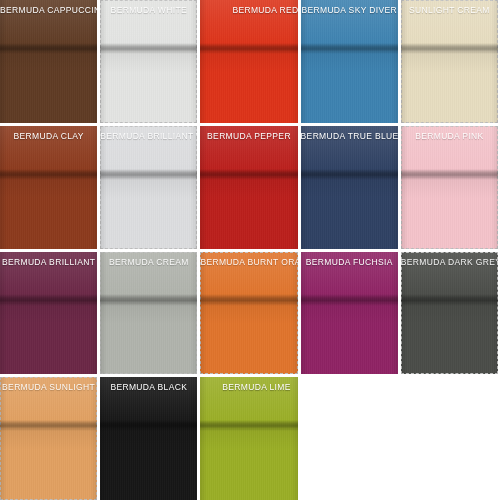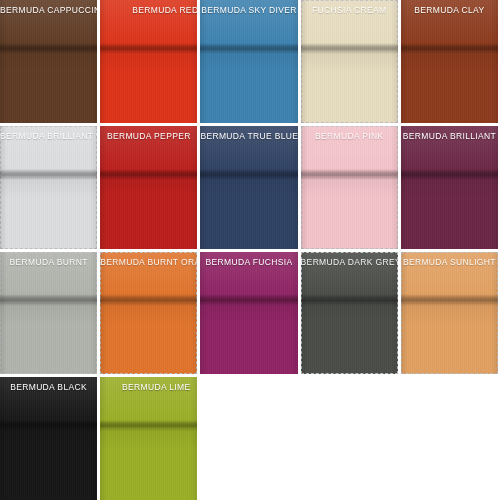--- a/index.html
+++ b/index.html
@@ -100,20 +100,29 @@
 <div id="grid">
     <div class="swatch lightlabel">
       <div class="fabric" style="background: rgb(95, 59, 36);"></div>
       <div class="weave"></div>
       <div class="topsheen"></div>
       <div class="fold"></div>
       <div class="bottomshade"></div>
       <div class="edgevig"></div>
       <div class="label" style="color: rgb(255, 255, 255);">BERMUDA CAPPUCCINO</div>
     </div>
+    <div class="swatch lightlabel dashed darklabel">
+      <div class="fabric" style="background: rgb(227, 228, 226);"></div>
+      <div class="weave"></div>
+      <div class="topsheen"></div>
+      <div class="fold"></div>
+      <div class="bottomshade"></div>
+      <div class="edgevig"></div>
+      <div class="label" style="color: rgb(255, 255, 255);">BERMUDA WHITE</div>
+    </div>
     <div class="swatch lightlabel">
       <div class="fabric" style="background: rgb(221, 51, 25);"></div>
       <div class="weave"></div>
       <div class="topsheen"></div>
       <div class="fold"></div>
       <div class="bottomshade"></div>
       <div class="edgevig"></div>
       <div class="label" style="color: rgb(255, 255, 255); margin-left: 32px;">BERMUDA RED</div>
     </div>
     <div class="swatch lightlabel">
@@ -125,21 +134,21 @@
       <div class="edgevig"></div>
       <div class="label" style="color: rgb(255, 255, 255);">BERMUDA SKY DIVER</div>
     </div>
     <div class="swatch lightlabel dashed darklabel">
       <div class="fabric" style="background: rgb(230, 220, 192);"></div>
       <div class="weave"></div>
       <div class="topsheen"></div>
       <div class="fold"></div>
       <div class="bottomshade"></div>
       <div class="edgevig"></div>
-      <div class="label" style="color: rgb(255, 255, 255);">FUCHSIA CREAM</div>
+      <div class="label" style="color: rgb(255, 255, 255);">SUNLIGHT CREAM</div>
     </div>
     <div class="swatch lightlabel">
       <div class="fabric" style="background: rgb(140, 58, 29);"></div>
       <div class="weave"></div>
       <div class="topsheen"></div>
       <div class="fold"></div>
       <div class="bottomshade"></div>
       <div class="edgevig"></div>
       <div class="label" style="color: rgb(255, 255, 255);">BERMUDA CLAY</div>
     </div>
@@ -188,21 +197,21 @@
       <div class="edgevig"></div>
       <div class="label" style="color: rgb(255, 255, 255);">BERMUDA BRILLIANT</div>
     </div>
     <div class="swatch lightlabel dashed darklabel">
       <div class="fabric" style="background: rgb(176, 179, 172);"></div>
       <div class="weave"></div>
       <div class="topsheen"></div>
       <div class="fold"></div>
       <div class="bottomshade"></div>
       <div class="edgevig"></div>
-      <div class="label" style="color: rgb(255, 255, 255);">BERMUDA BURNT</div>
+      <div class="label" style="color: rgb(255, 255, 255);">BERMUDA CREAM</div>
     </div>
     <div class="swatch lightlabel dashed darklabel">
       <div class="fabric" style="background: rgb(224, 116, 44);"></div>
       <div class="weave"></div>
       <div class="topsheen"></div>
       <div class="fold"></div>
       <div class="bottomshade"></div>
       <div class="edgevig"></div>
       <div class="label" style="color: rgb(255, 255, 255);">BERMUDA BURNT ORANGE</div>
     </div>

